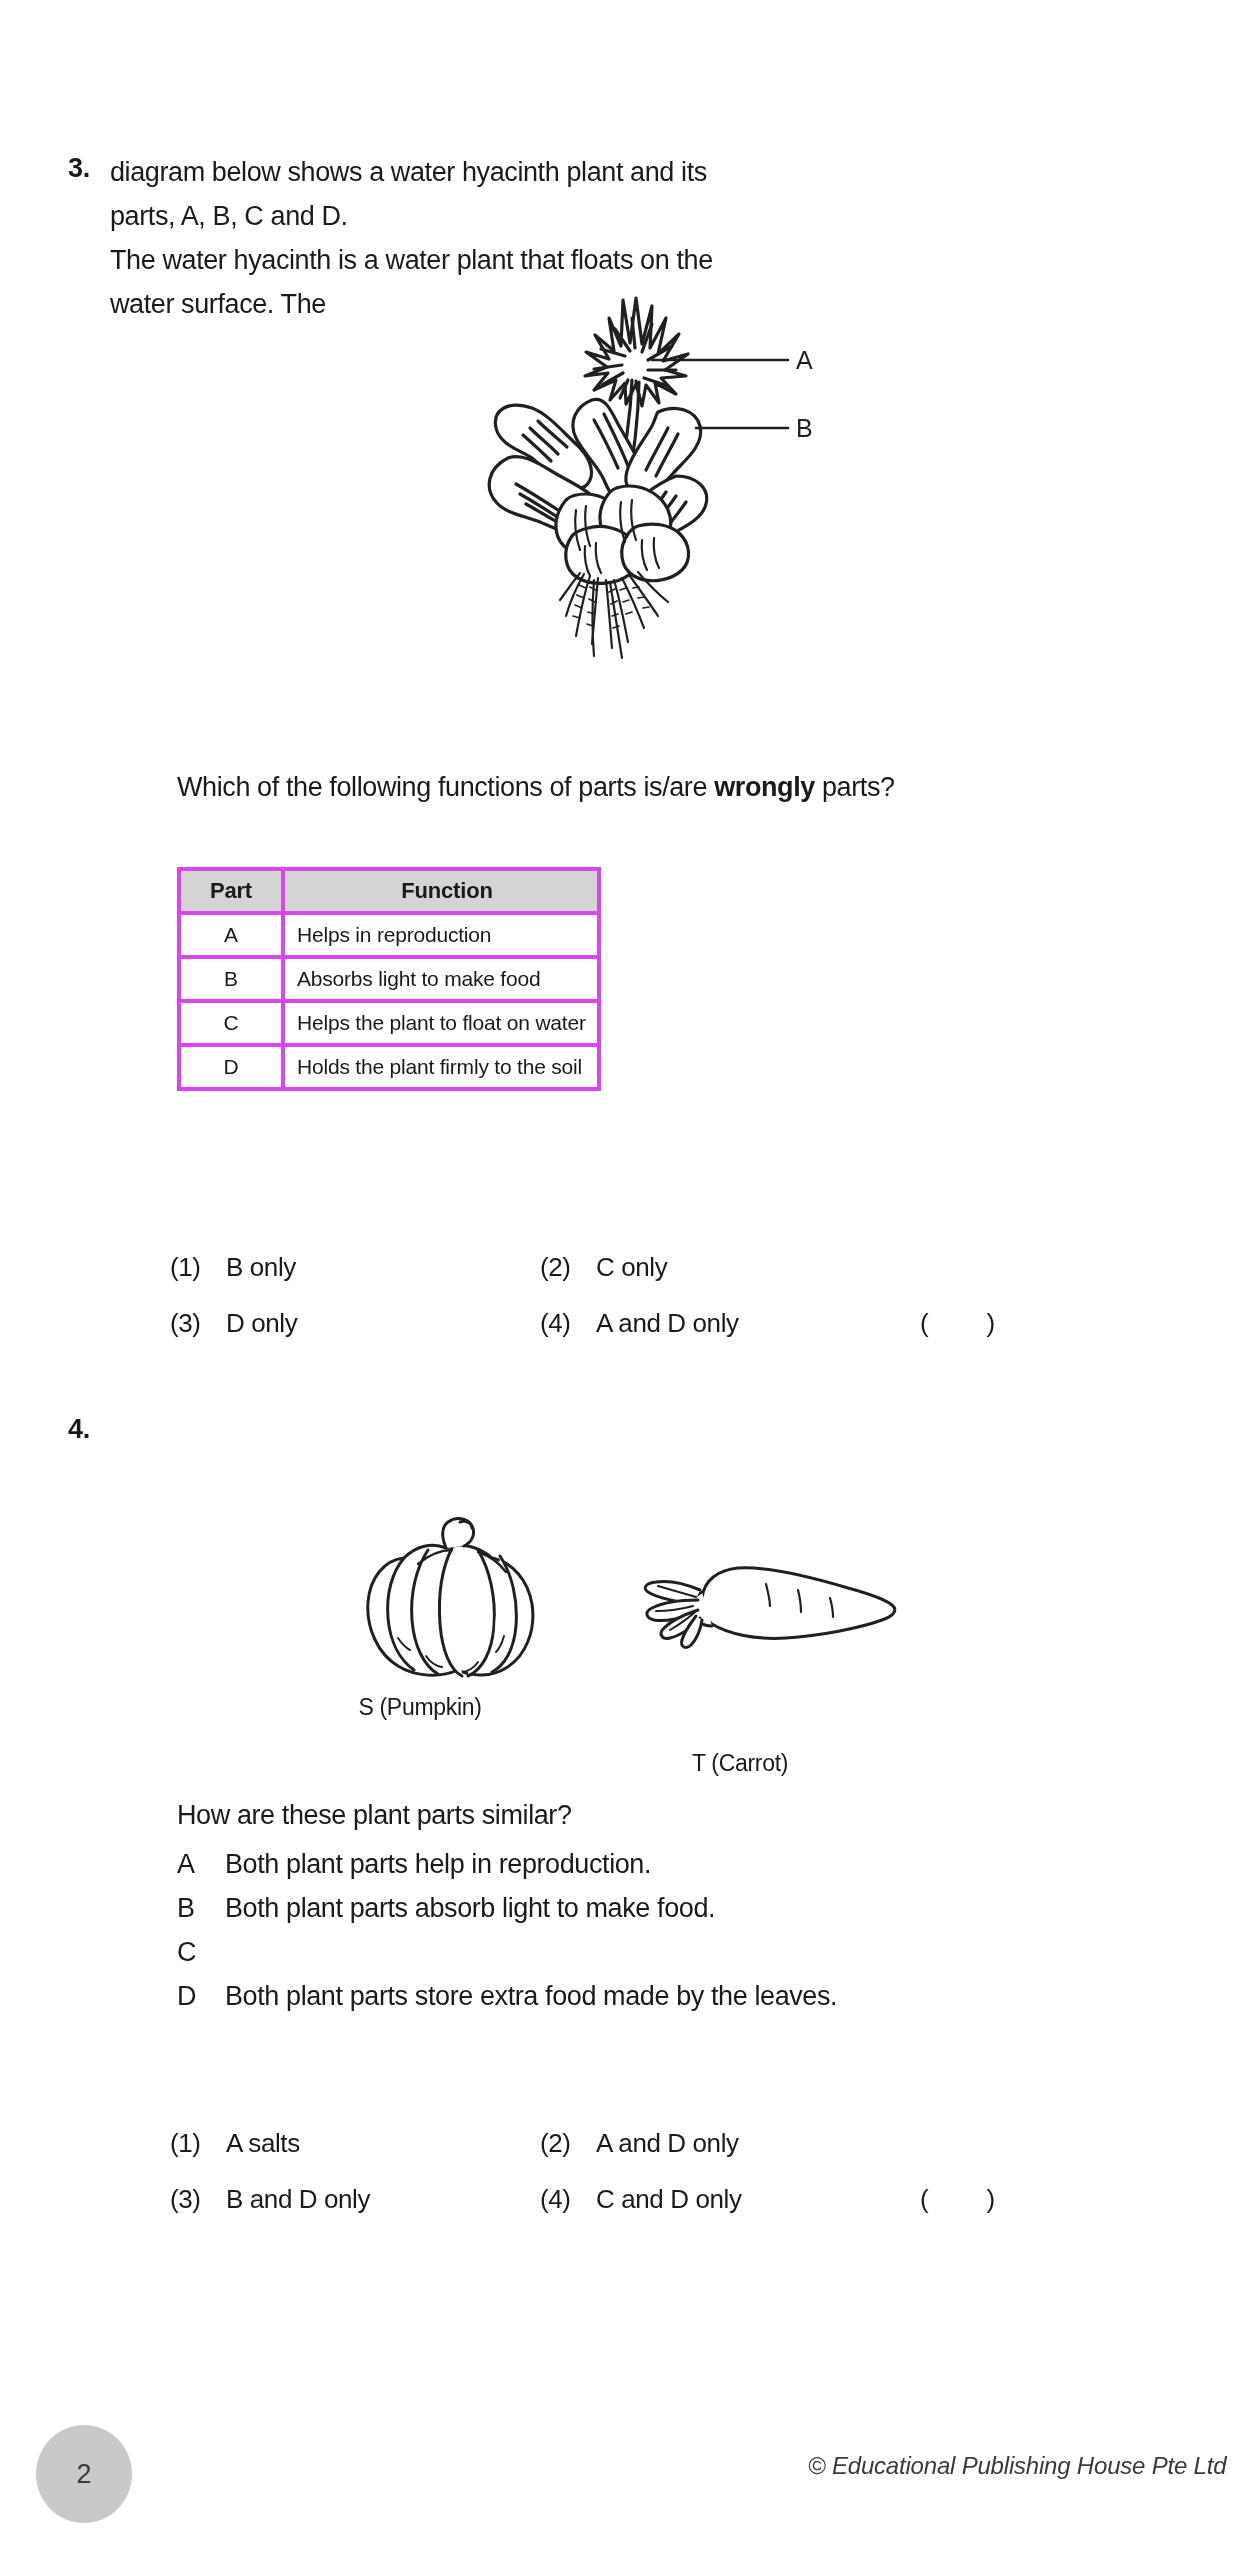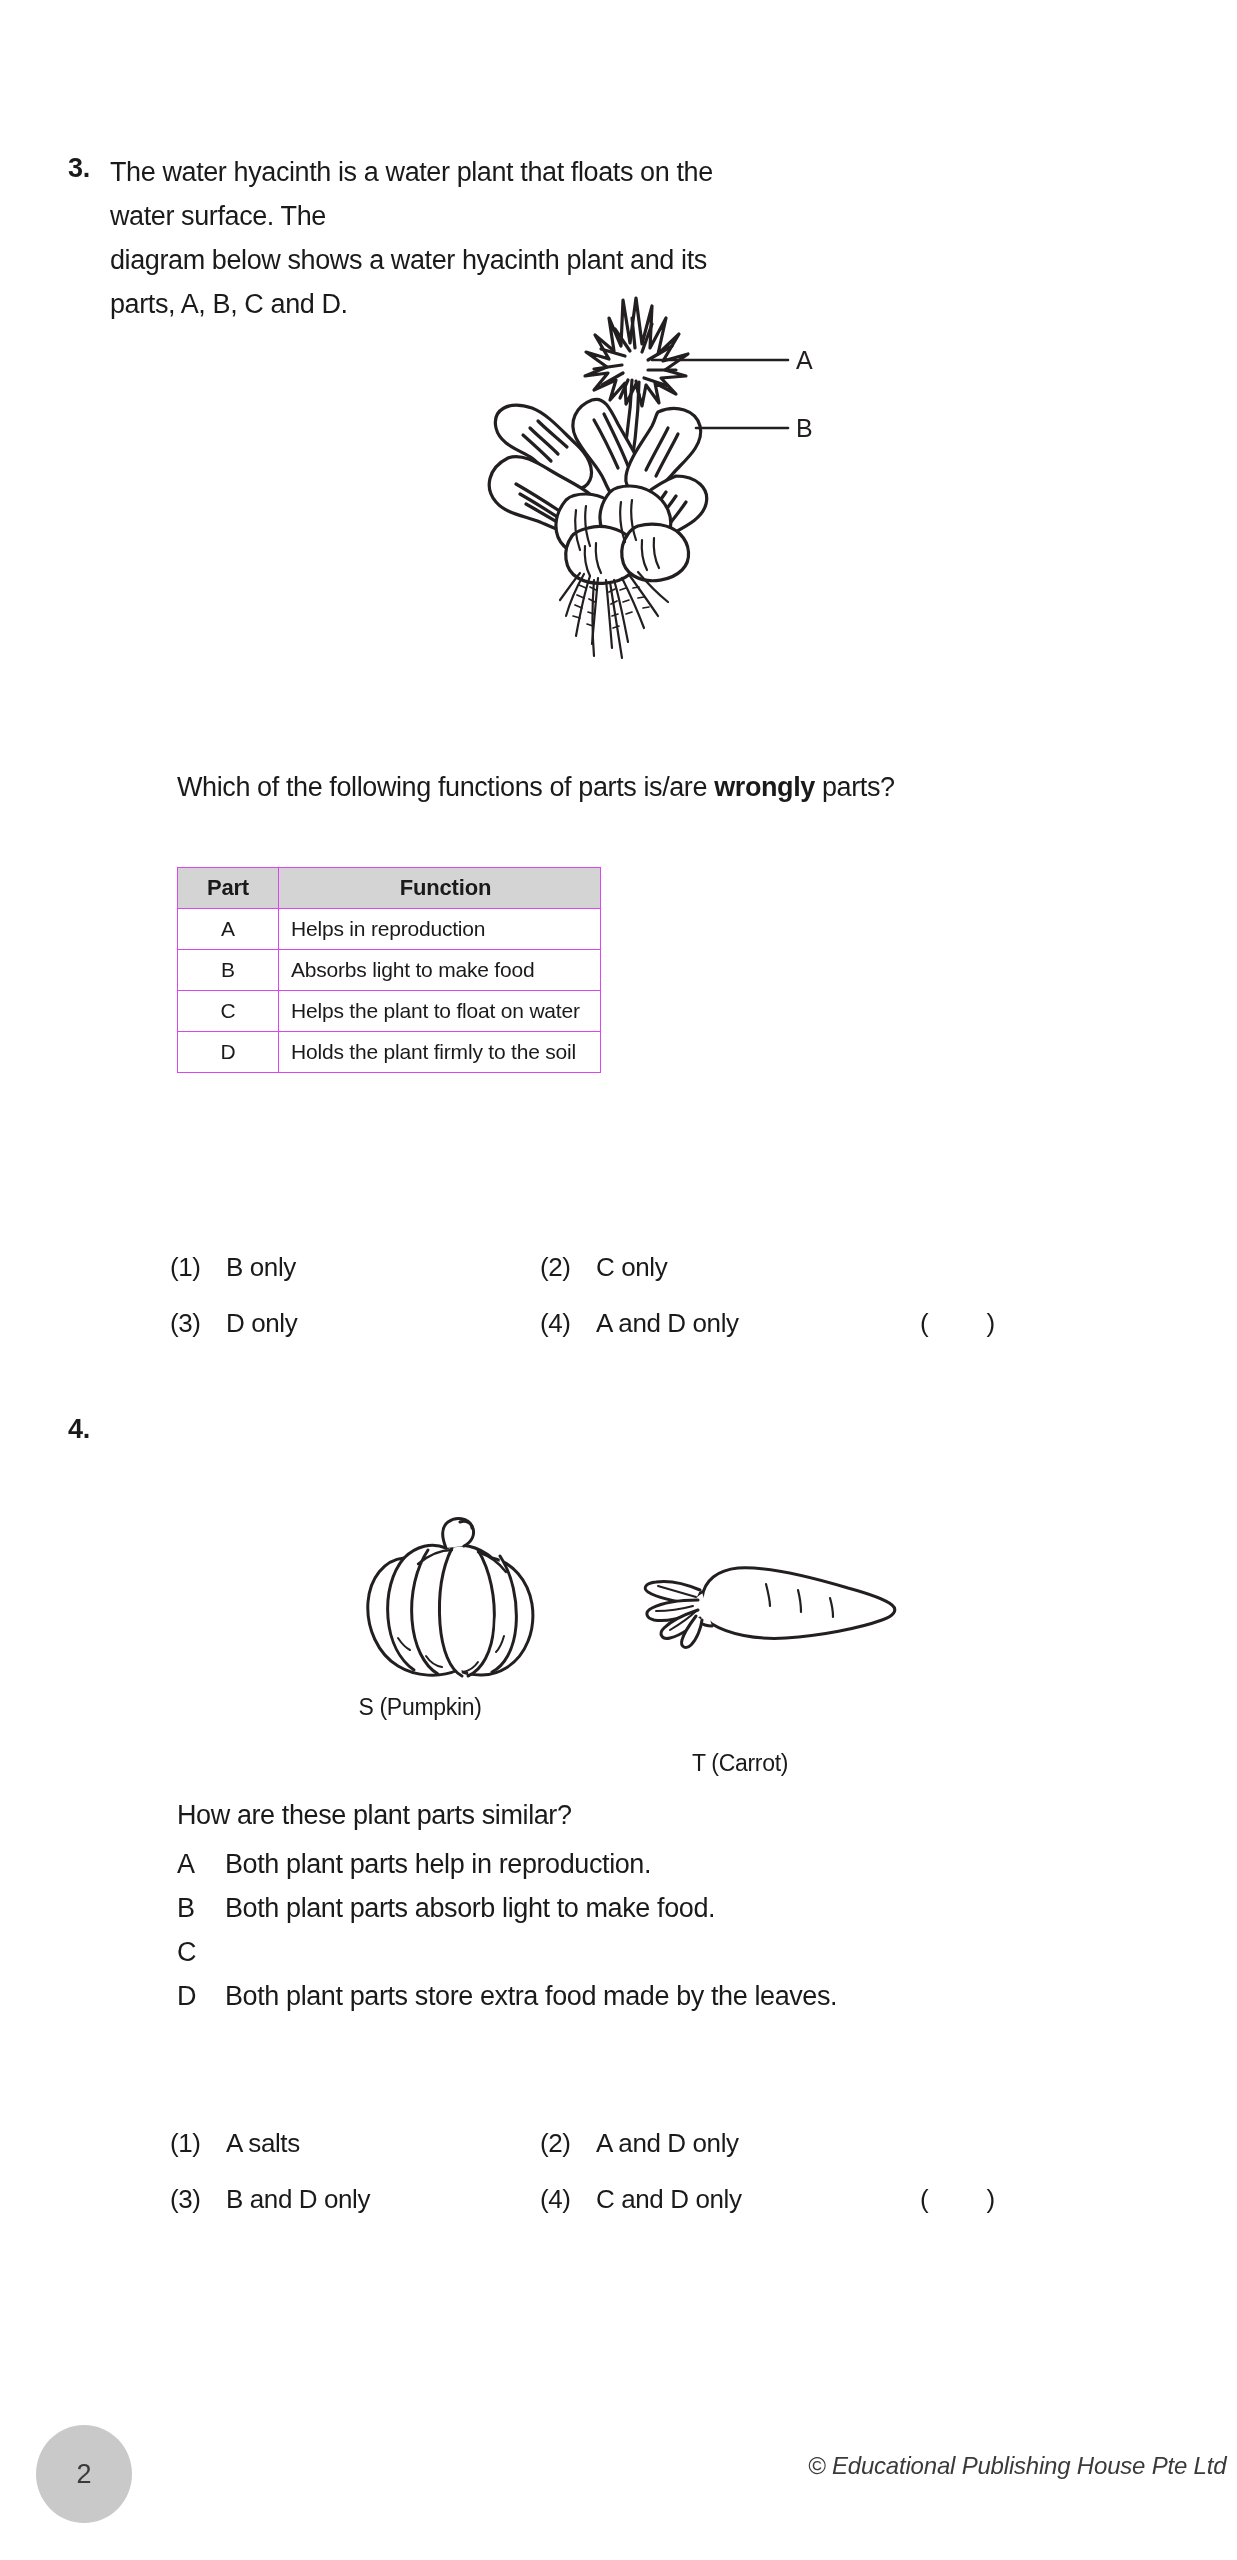--- a/index.html
+++ b/index.html
@@ -49,21 +49,21 @@
   
   .fn-table {
     position: absolute;
     left: 177px;
     top: 867px;
     width: 424px;
     border-collapse: collapse;
     table-layout: fixed;
   }
   .fn-table td, .fn-table th {
-    border: 1px solid #d946ef;
+    border: 4px solid #d946ef;
     font-size: 21px;
     font-weight: normal;
     letter-spacing: -0.2px;
     height: 40px;
     padding: 0;
   }
   .fn-table thead th {
     background: #d4d4d4;
     text-align: center;
     font-weight: bold;
@@ -141,22 +141,22 @@
   }
 </style>
 </head>
 <body>
 
 <div class="page">
 
   <div class="qnum" style="left:68px; top:153px;">3.</div>
 
   <div class="qtext" style="left:110px; top:150px; width:620px;">
+    <div>diagram below shows a water hyacinth plant and its parts, A, B, C and D.</div>
     <div>The water hyacinth is a water plant that floats on the water surface. The</div>
-    <div>diagram below shows a water hyacinth plant and its parts, A, B, C and D.</div>
   </div>
 
   <div class="diagram-hyacinth">
     <svg width="470" height="402" viewBox="0 0 470 402" xmlns="http://www.w3.org/2000/svg">
       <g fill="none" stroke="#231f20" stroke-width="3.2" stroke-linecap="round" stroke-linejoin="round">
 
         <g fill="#ffffff">
           <path d="M243 12 L250 55 L256 10 L262 56 L272 18 L270 60
                    L286 30 L278 66 L299 46 L283 73 L308 66 L285 82
                    L306 88 L281 90 L296 106 L275 95 L279 115 L266 97

